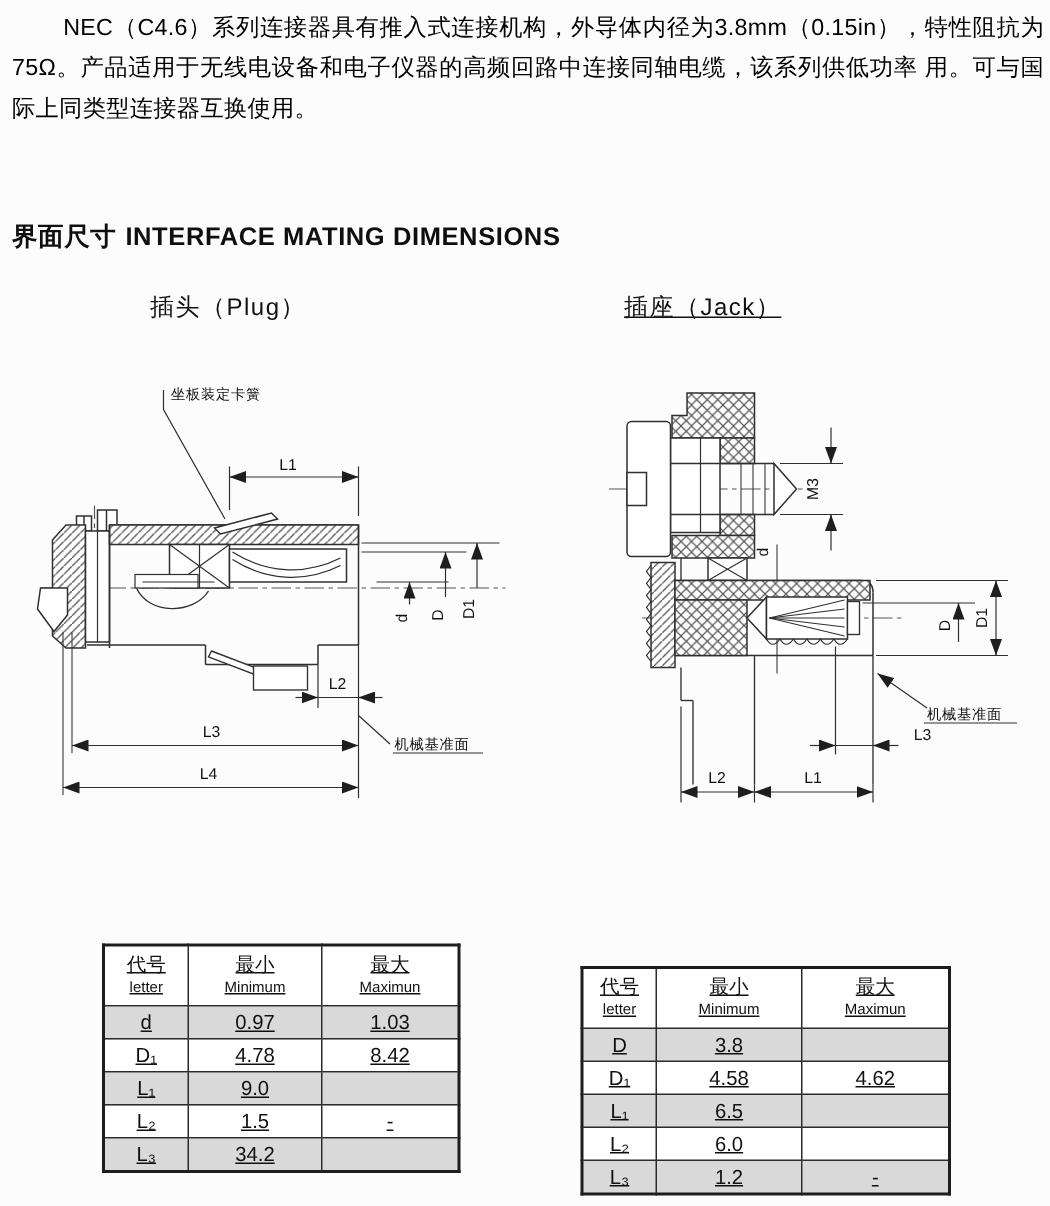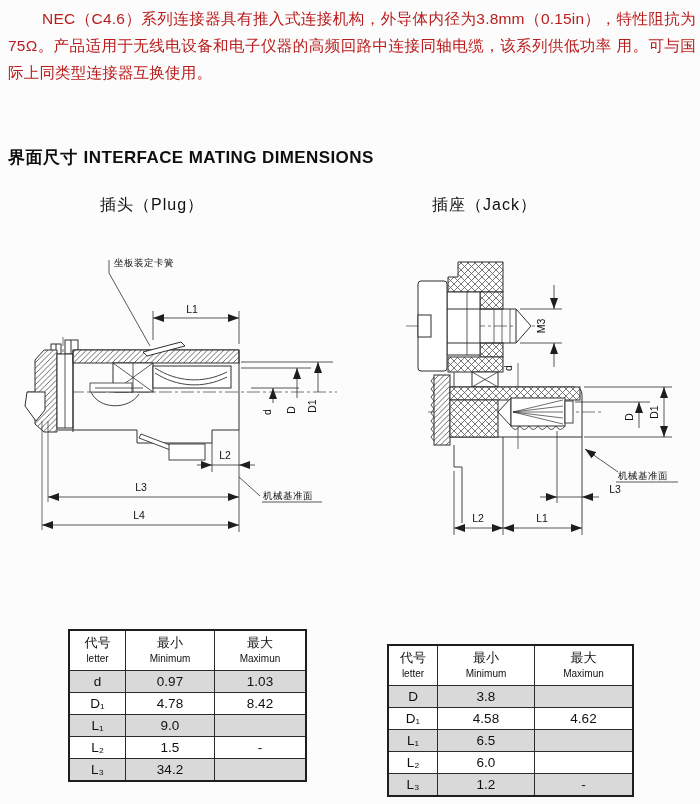--- a/index.html
+++ b/index.html
@@ -4,43 +4,43 @@
 <style>
   html,body{margin:0;padding:0;}
   body{
     width:700px;height:804px;position:relative;overflow:hidden;
     background:#fcfcfc;color:#1c1c1c;
     font-family:"Liberation Sans","DejaVu Sans",sans-serif;
   }
   .para{
     position:absolute;left:8px;top:5px;width:688px;
     font-size:15.5px;line-height:27px;text-align:justify;
-    text-indent:2.2em;letter-spacing:0.2px;color:#b91c1c;
+    text-indent:2.2em;letter-spacing:0.2px;color:#000000;
   }
   .sec{
     position:absolute;left:8px;top:146px;font-size:17px;font-weight:bold;
     letter-spacing:0.4px;color:#0f0f0f;
   }
   .sec .en{margin-left:6px;text-align:right;}
   .sub{
     position:absolute;top:195px;font-size:16px;color:#111;letter-spacing:1px;
   }
   .sub.plug{left:100px;}
-  .sub.jack{left:432px;}
+  .sub.jack{left:416px;text-decoration:underline;}
   svg.diagram{position:absolute;}
   svg text{font-family:"Liberation Sans","DejaVu Sans",sans-serif;}
   .dimtxt{font-size:10.5px;fill:#111;}
   .cntxt{font-size:9.5px;fill:#111;letter-spacing:0.5px;}
   table.tbl{
     position:absolute;border-collapse:collapse;background:#fff;
     border:2.5px solid #1e1e1e;table-layout:fixed;
   }
   table.tbl td{
     border:1px solid #2b2b2b;text-align:center;vertical-align:middle;
-    font-size:13.5px;padding:0;height:21px;color:#101010;
+    font-size:13.5px;padding:0;height:21px;color:#101010;text-decoration:underline;
   }
   table.tbl tr.hd td{height:39px;font-size:13px;line-height:16px;background:#fff;}
   table.tbl tr.hd .en{font-size:10px;}
   table.tbl tr.shade td{background:#d9d9d9;}
   #plug-table{left:68px;top:629px;width:234px;}
   #plug-table td:nth-child(1){width:55px;}
   #plug-table td:nth-child(2){width:88px;}
   #plug-table td:nth-child(3){width:90px;}
   #jack-table{left:387px;top:644px;width:242px;}
   #jack-table td:nth-child(1){width:48px;}

